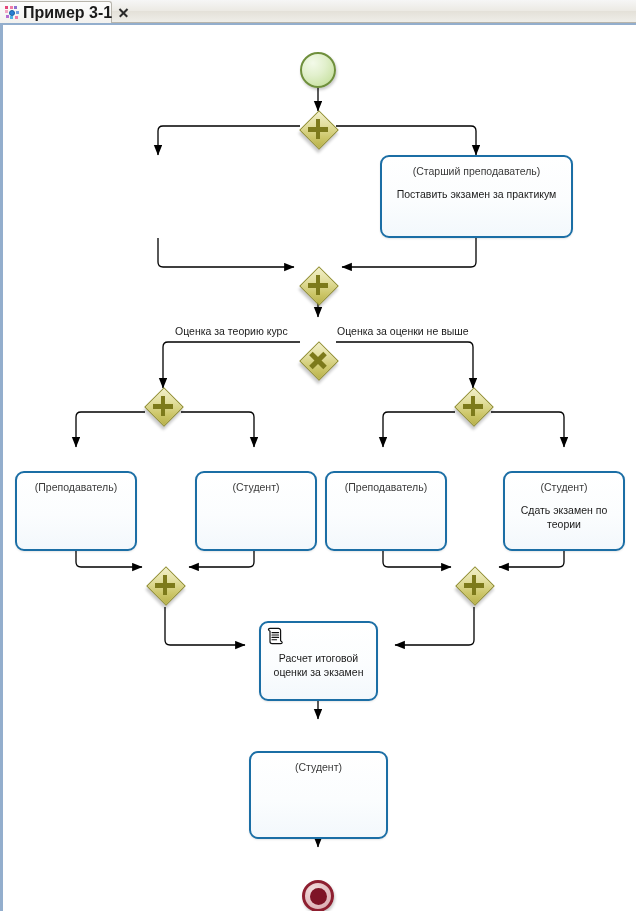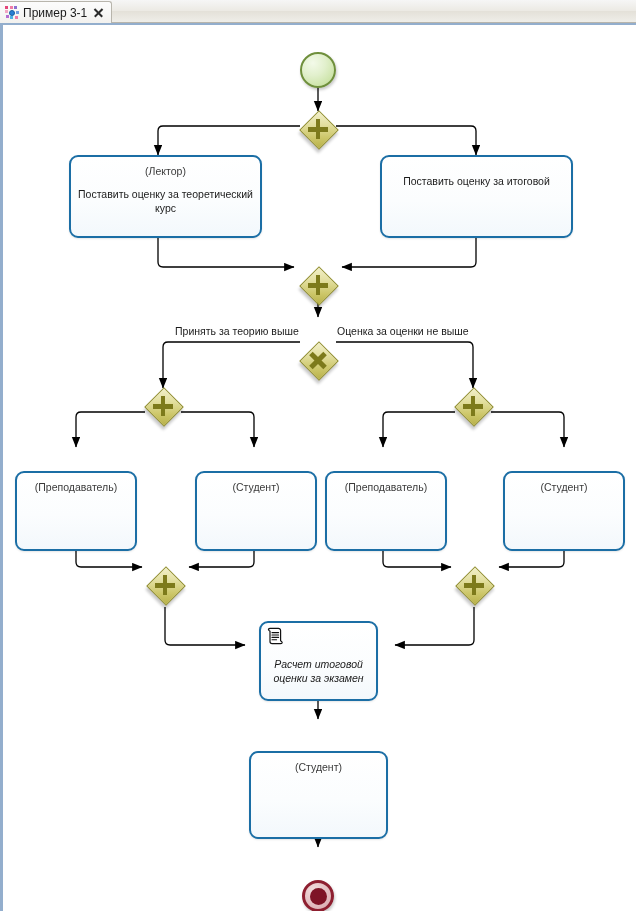--- a/index.html
+++ b/index.html
@@ -24,21 +24,21 @@
     border:1px solid #b8b5ac;border-bottom:none;border-left:none;
     border-top-right-radius:3px;
     box-sizing:border-box;
     display:flex;align-items:center;
   }
   .tab-icon{
     position:relative;width:14px;height:14px;margin-left:5px;margin-right:4px;flex:none;
   }
   .tab-icon i{position:absolute;display:block;}
   .tab-label{
-    font-size:12px;color:#1b1b1b;white-space:nowrap;letter-spacing:0px;
+    font-size:16px;color:#1b1b1b;white-space:nowrap;letter-spacing:0px;font-weight:bold;
   }
   .tab-close{
     margin-left:6px;margin-right:5px;width:11px;height:11px;position:relative;flex:none;
   }
   .tab-close span{
     position:absolute;left:0;top:5px;width:11px;height:1.6px;background:#2b2b2b;
   }
   .tab-close span:first-child{transform:rotate(45deg);}
   .tab-close span:last-child{transform:rotate(-45deg);}
 
@@ -106,21 +106,21 @@
     overflow:hidden;
   }
   .task .role{
     font-size:10.5px;color:#3a3a3a;line-height:13px;text-align:center;width:100%;
   }
   .task .title{
     font-size:10.5px;color:#1a1a1a;line-height:14px;text-align:center;
     margin-top:9px;width:100%;padding:0 5px;box-sizing:border-box;
   }
   .task.script{padding-top:4px;align-items:flex-start;}
-  .task.script .title{margin-top:12px;font-style:italic;}
+  .task.script .title{margin-top:6px;}
   .script-icon{
     position:relative;width:17px;height:18px;margin-left:6px;flex:none;
   }
 
   .flowlabel{
     position:absolute;font-size:10.5px;color:#1a1a1a;white-space:nowrap;
     line-height:12px;
   }
 </style>
 </head>
@@ -205,46 +205,43 @@
       <div class="node event event-start" style="left:297px;top:27px;"></div>
 
       <div class="node gw gw-par" style="left:297px;top:86px;">
         <span class="dia"></span>
         <span class="mark">
             <b class="h"></b>
             <b class="v"></b>
           </span>
       </div>
 
-      <div class="node task" style="left:66px;top:130px;width:193px;height:83px;">
-        <span class="role">(Лектор)</span>
-        <span class="title">Поставить оценку за теоретический курс</span>
-      </div>
 
       <div class="node task" style="left:377px;top:130px;width:193px;height:83px;">
-        <span class="title">Поставить оценку за итоговой</span>
+        <span class="role">(Старший преподаватель)</span>
+        <span class="title">Поставить экзамен за практикум</span>
       </div>
 
       <div class="node gw gw-par" style="left:297px;top:242px;">
         <span class="dia"></span>
         <span class="mark">
             <b class="h"></b>
             <b class="v"></b>
           </span>
       </div>
 
       <div class="node gw gw-exc" style="left:297px;top:317px;">
         <span class="dia"></span>
         <span class="mark">
             <b class="d1"></b>
             <b class="d2"></b>
           </span>
       </div>
 
-      <div class="flowlabel" style="left:172px;top:300px;">Принять за теорию выше</div>
+      <div class="flowlabel" style="left:172px;top:300px;">Оценка за теорию курс</div>
       <div class="flowlabel" style="left:334px;top:300px;">Оценка за оценки не выше</div>
 
       <div class="node gw gw-par" style="left:142px;top:363px;">
         <span class="dia"></span>
         <span class="mark">
             <b class="h"></b>
             <b class="v"></b>
           </span>
       </div>
 
@@ -263,20 +260,21 @@
       <div class="node task" style="left:192px;top:446px;width:122px;height:80px;">
         <span class="role">(Студент)</span>
       </div>
 
       <div class="node task" style="left:322px;top:446px;width:122px;height:80px;">
         <span class="role">(Преподаватель)</span>
       </div>
 
       <div class="node task" style="left:500px;top:446px;width:122px;height:80px;">
         <span class="role">(Студент)</span>
+        <span class="title">Сдать экзамен по теории</span>
       </div>
 
       <div class="node gw gw-par" style="left:144px;top:542px;">
         <span class="dia"></span>
         <span class="mark">
             <b class="h"></b>
             <b class="v"></b>
           </span>
       </div>
 

